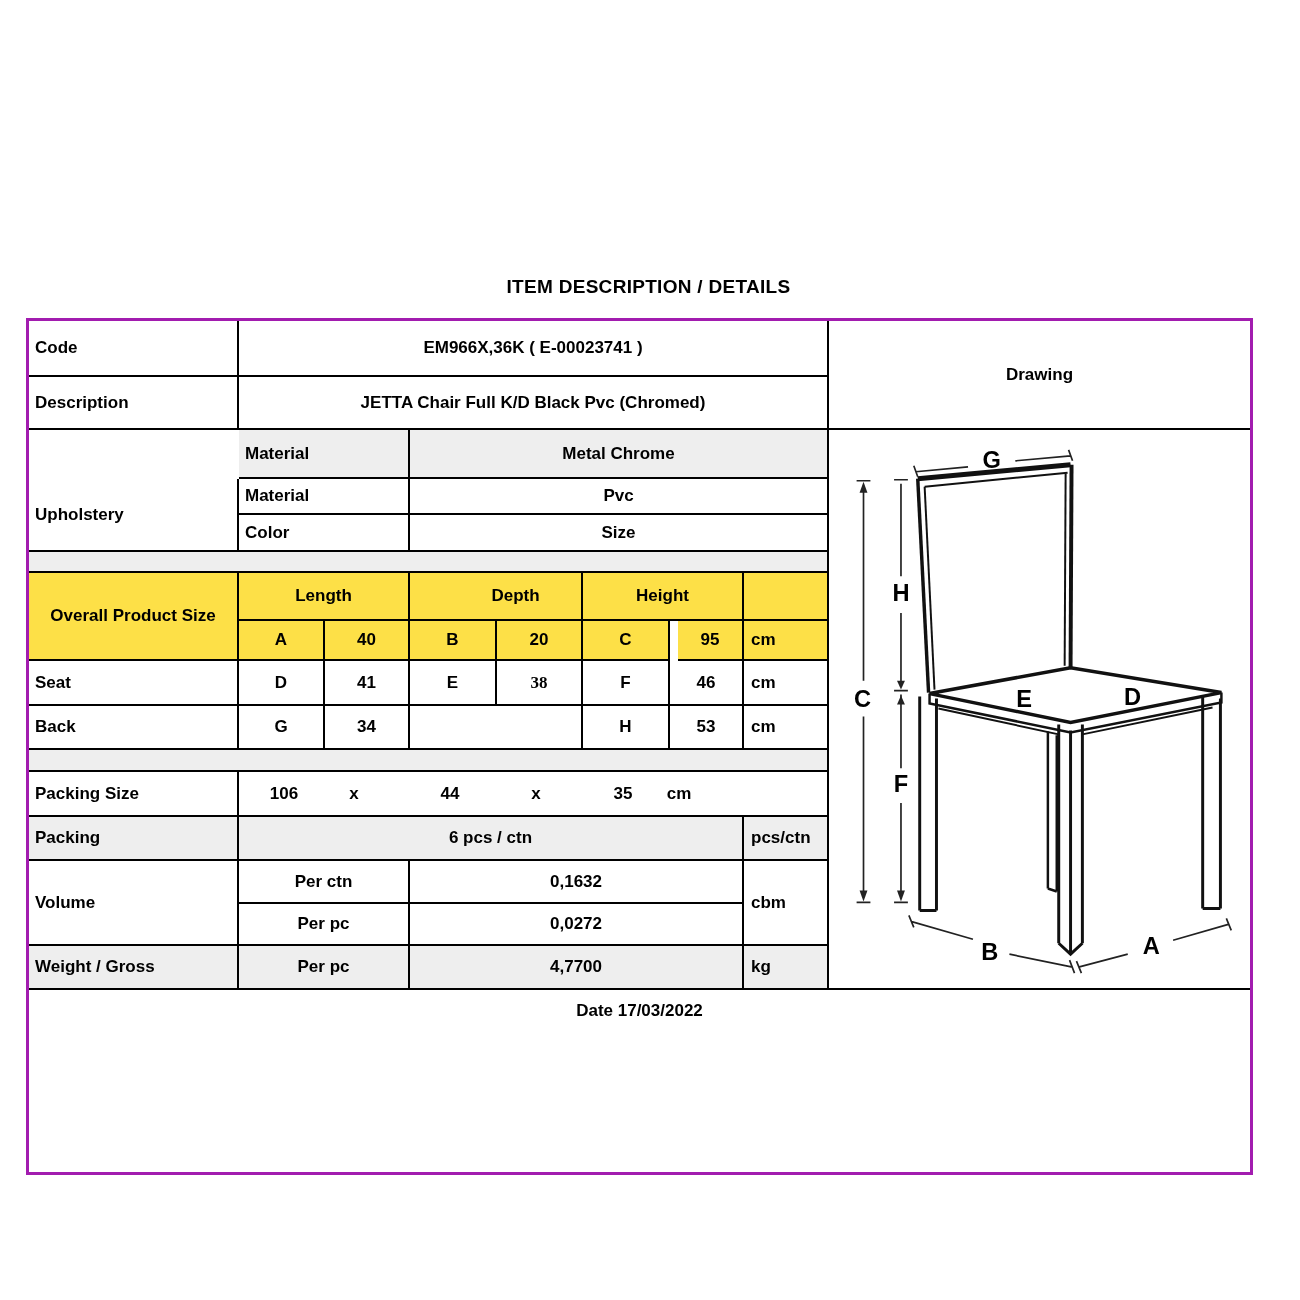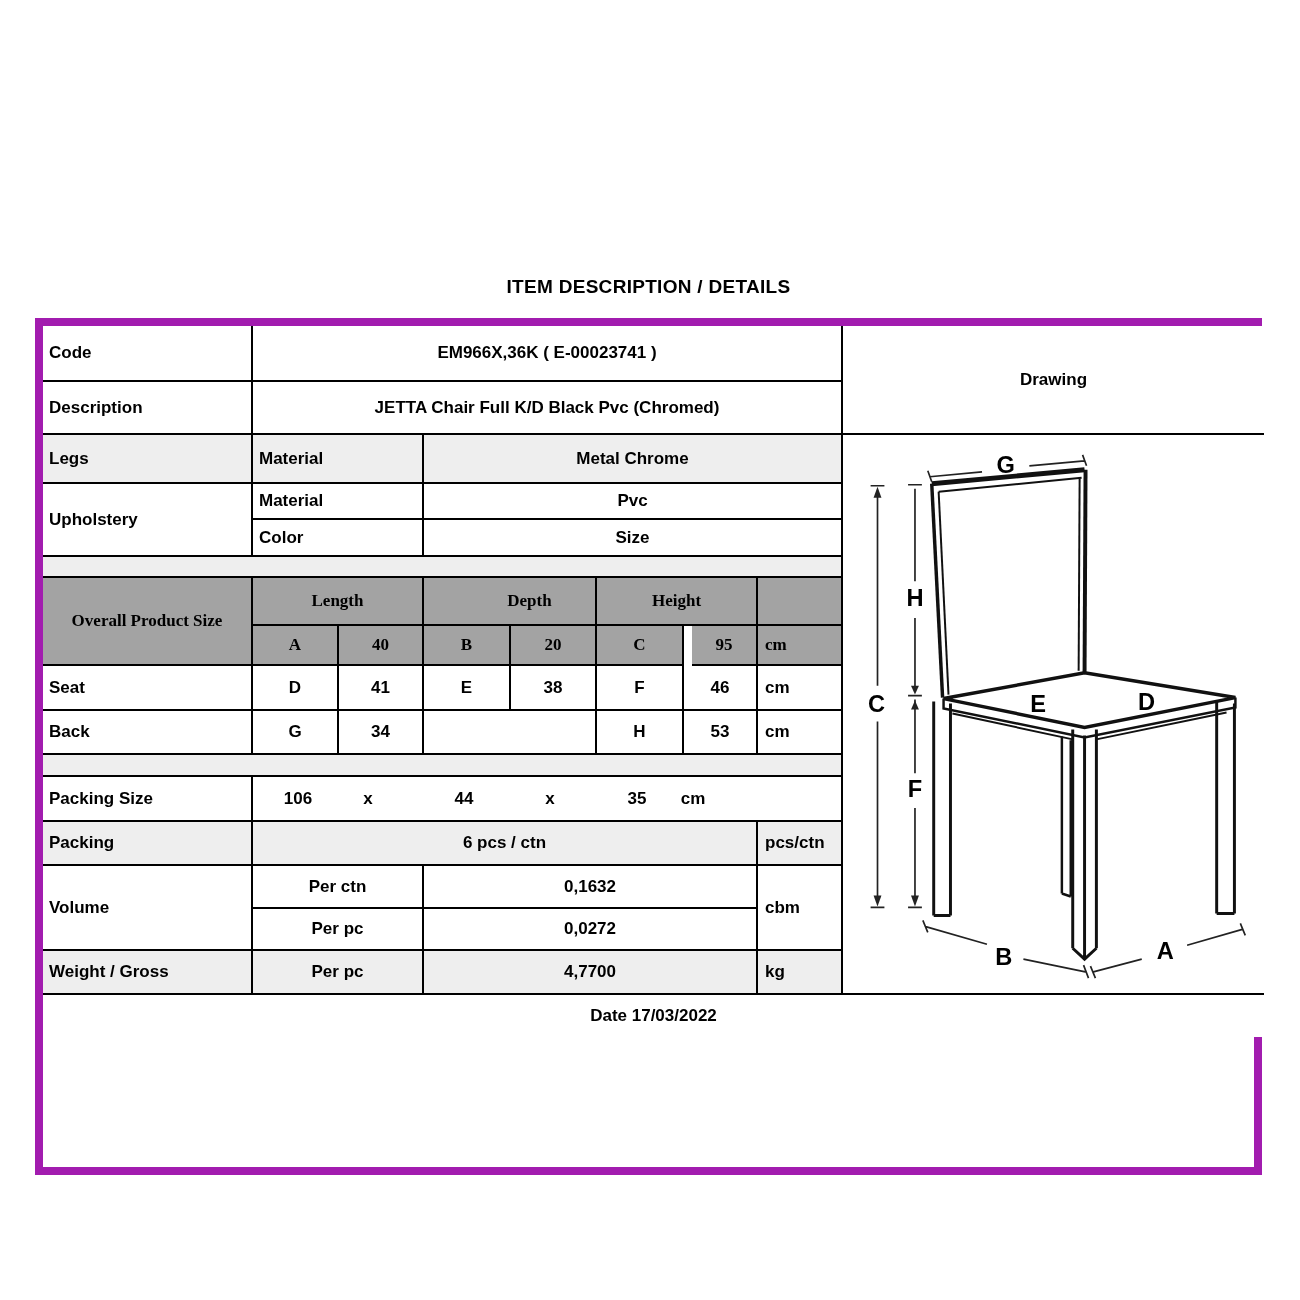--- a/index.html
+++ b/index.html
@@ -6,37 +6,37 @@
   body{
     width:1300px;height:1300px;background:#ffffff;position:relative;
     font-family:"Liberation Sans",sans-serif;font-weight:bold;color:#000;
     -webkit-font-smoothing:antialiased;
   }
   .page-title{
     position:absolute;left:35px;top:276px;width:1227px;
     text-align:center;font-size:19px;letter-spacing:.3px;
   }
   .spec{
-    position:absolute;left:35px;top:318px;width:1227px;height:857px;
-    box-sizing:border-box;border:8px solid #a21caf;
+    position:absolute;left:26px;top:318px;width:1227px;height:857px;
+    box-sizing:border-box;border:3px solid #a21caf;
     display:grid;
     grid-template-columns:210px 86px 85px 87px 86px 87px 74px 85px 421px;
     grid-template-rows:56px 53px 49px 36px 37px 21px 48px 40px 45px 44px 22px 45px 44px 43px 42px 44px 42px;
   }
   .c{
     border-right:2px solid #000;border-bottom:2px solid #000;
     display:flex;align-items:center;justify-content:center;
     font-size:17px;line-height:1.15;overflow:hidden;background:#fff;
   }
   .lab{justify-content:flex-start;padding-left:6px;}
   .unit{justify-content:flex-start;padding-left:7px;}
   .nbr{border-right:none;}
   .nbb{border-bottom:none;}
   .gray{background:#EEEEEE;}
-  .yellow{background:#a3a3a3;font-family:Liberation Serif, serif;}
+  .yellow{background:#fde047;}
   .size-label-inner{display:block;width:175px;text-align:center;line-height:1.4;}
   .psize{position:relative;}
   .psize span{position:absolute;top:50%;transform:translate(-50%,-50%);text-align:center;}
   .drawing-canvas{position:relative;padding:0;}
   .drawing-canvas svg{position:absolute;inset:0;width:100%;height:100%;}
   svg text{font-family:"Liberation Sans",sans-serif;font-weight:bold;font-size:24px;fill:#000;}
   .chair{stroke:#111;fill:none;}
   .dim{stroke:#222;fill:none;stroke-width:1.7;}
   .arr{fill:#222;stroke:none;}
 </style>
@@ -47,21 +47,20 @@
 
 <div class="spec">
 
   <div class="c lab" style="grid-column:1;grid-row:1;">Code</div>
   <div class="c" style="grid-column:2/9;grid-row:1;">EM966X,36K ( E-00023741 )</div>
   <div class="c nbr" style="grid-column:9;grid-row:1/3;">Drawing</div>
 
   <div class="c lab" style="grid-column:1;grid-row:2;">Description</div>
   <div class="c" style="grid-column:2/9;grid-row:2;">JETTA Chair Full K/D Black Pvc (Chromed)</div>
 
-  <div class="c lab gray" style="grid-column:1;grid-row:3;">Legs</div>
   <div class="c lab gray" style="grid-column:2/4;grid-row:3;">Material</div>
   <div class="c gray" style="grid-column:4/9;grid-row:3;">Metal Chrome</div>
 
   <div class="c nbr drawing-canvas" style="grid-column:9;grid-row:3/17;">
     <svg viewBox="0 0 427 561" preserveAspectRatio="none">
 
       <path class="chair" d="M90,49 L245,35" stroke-width="5"></path>
       <path class="chair" d="M97,57 L242,43" stroke-width="2"></path>
       <path class="chair" d="M90,49 L101,264" stroke-width="3.5"></path>
       <path class="chair" d="M97,57 L107,261" stroke-width="2"></path>
@@ -125,21 +124,21 @@
   <div class="c yellow" style="grid-column:4;grid-row:8;">B</div>
   <div class="c yellow" style="grid-column:5;grid-row:8;">20</div>
   <div class="c yellow" style="grid-column:6;grid-row:8;">C</div>
   <div class="c yellow" style="grid-column:7;grid-row:8;margin-left:8px;">95</div>
   <div class="c yellow unit" style="grid-column:8;grid-row:8;">cm</div>
 
   <div class="c lab" style="grid-column:1;grid-row:9;">Seat</div>
   <div class="c" style="grid-column:2;grid-row:9;">D</div>
   <div class="c" style="grid-column:3;grid-row:9;">41</div>
   <div class="c" style="grid-column:4;grid-row:9;">E</div>
-  <div class="c" style="grid-column:5;grid-row:9;">38</div>
+  <div class="c" style="grid-column:5;grid-row:9;font-family:Liberation Serif, serif;">38</div>
   <div class="c" style="grid-column:6;grid-row:9;">F</div>
   <div class="c" style="grid-column:7;grid-row:9;">46</div>
   <div class="c unit" style="grid-column:8;grid-row:9;">cm</div>
 
   <div class="c lab" style="grid-column:1;grid-row:10;">Back</div>
   <div class="c" style="grid-column:2;grid-row:10;">G</div>
   <div class="c" style="grid-column:3;grid-row:10;">34</div>
   <div class="c" style="grid-column:4/6;grid-row:10;"></div>
   <div class="c" style="grid-column:6;grid-row:10;">H</div>
   <div class="c" style="grid-column:7;grid-row:10;">53</div>

